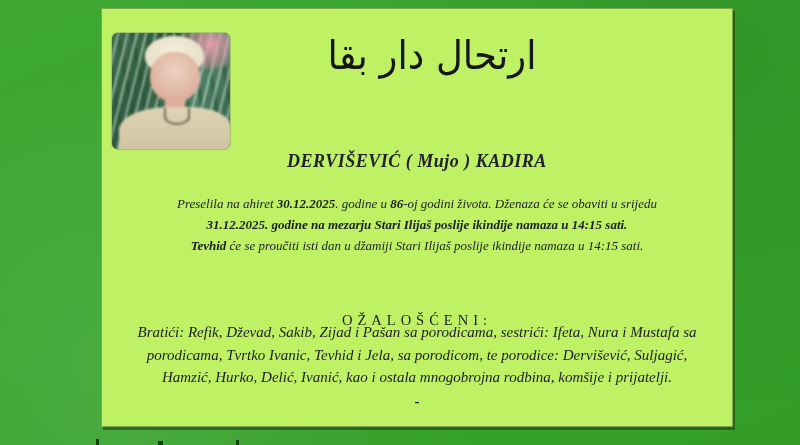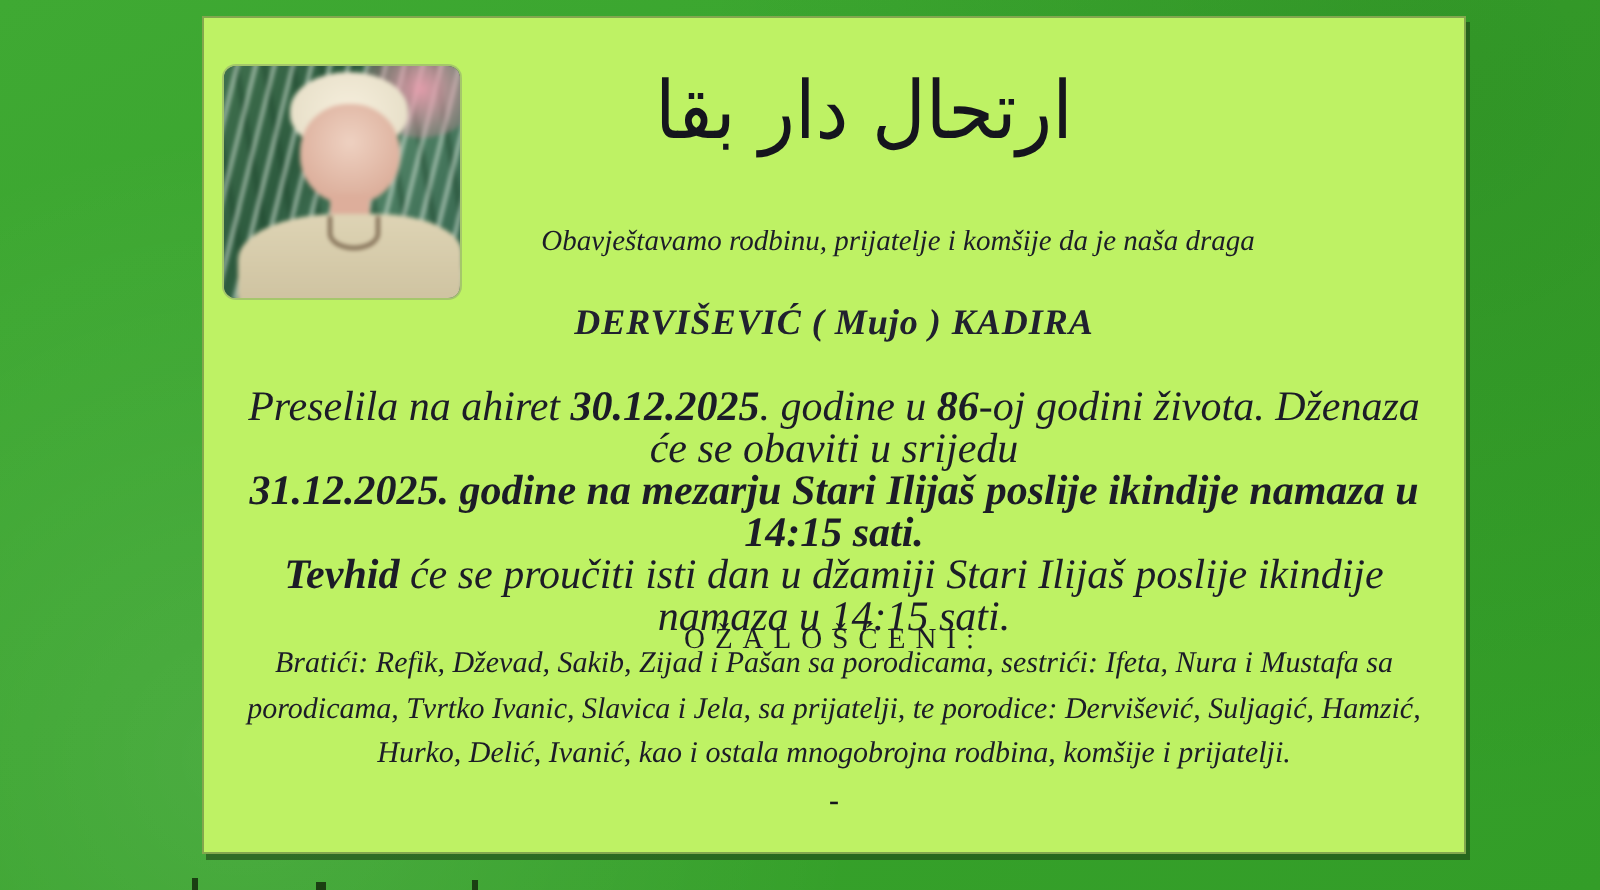--- a/index.html
+++ b/index.html
@@ -74,21 +74,21 @@
     position:absolute; left:147px; top:104px; width:400px;
     text-align:center; font-style:italic; font-size:14.5px; color:#1d1d28;
   }
   .title {
     position:absolute; left:0; right:0; top:142px; margin:0;
     text-align:center; font-style:italic; font-weight:700;
     font-size:18px; letter-spacing:0.5px; color:#21212f;
   }
   .details {
     position:absolute; left:14px; right:14px; top:184px; margin:0;
-    text-align:center; font-style:italic; font-size:21px; line-height:21px;
+    text-align:center; font-style:italic; font-size:13px; line-height:21px;
     color:#1c1c27;
   }
   .details b, .details strong { font-weight:700; }
   .prayer {
     position:absolute; left:0; right:0; top:256px; margin:0;
     text-align:center; font-style:italic; font-size:13.5px;
     letter-spacing:0.4px; color:#1c1c27;
   }
   .mourners-heading {
     position:absolute; left:0; right:0; top:303px; margin:0;
@@ -124,30 +124,29 @@
       <div class="p-layer p-hair"></div>
       <div class="p-layer p-face"></div>
       <div class="p-layer p-neck"></div>
       <div class="p-layer p-shirt"></div>
       <div class="p-layer p-necklace"></div>
     </div>
   </div>
 
   <div class="calligraphy">ارتحال دار بقا</div>
 
-  <div class="intro">Obavještavamo rodbinu, prijatelje i komšije da je naša draga</div>
 
   <h1 class="title">DERVIŠEVIĆ ( Mujo ) KADIRA</h1>
 
   <p class="details"><span><span>Preselila na ahiret </span><strong>30.12.2025</strong><span>. godine u </span><strong>86</strong><span>-oj godini života. Dženaza će se obaviti u srijedu</span></span><br><strong>31.12.2025. godine na mezarju Stari Ilijaš poslije ikindije namaza u 14:15 sati.</strong><br><span><strong>Tevhid</strong><span> će se proučiti isti dan u džamiji Stari Ilijaš poslije ikindije namaza u 14:15 sati.</span></span></p>
 
 
   <p class="mourners-heading">OŽALOŠĆENI:</p>
 
-  <p class="mourners">Bratići: Refik, Dževad, Sakib, Zijad i Pašan sa porodicama, sestrići: Ifeta, Nura i Mustafa sa porodicama, Tvrtko Ivanic, Slavica i Jela, sa prijatelji, te porodice: Dervišević, Suljagić, Hamzić, Hurko, Delić, Ivanić, kao i ostala mnogobrojna rodbina, komšije i prijatelji.</p>
+  <p class="mourners">Bratići: Refik, Dževad, Sakib, Zijad i Pašan sa porodicama, sestrići: Ifeta, Nura i Mustafa sa porodicama, Tvrtko Ivanic, Tevhid i Jela, sa porodicom, te porodice: Dervišević, Suljagić, Hamzić, Hurko, Delić, Ivanić, kao i ostala mnogobrojna rodbina, komšije i prijatelji.</p>
 
   <p class="footer-dash">-</p>
 
 </div>
 
 <div class="tick tick-1"></div>
 <div class="tick tick-2"></div>
 <div class="tick tick-3"></div>
 
 </body></html>

